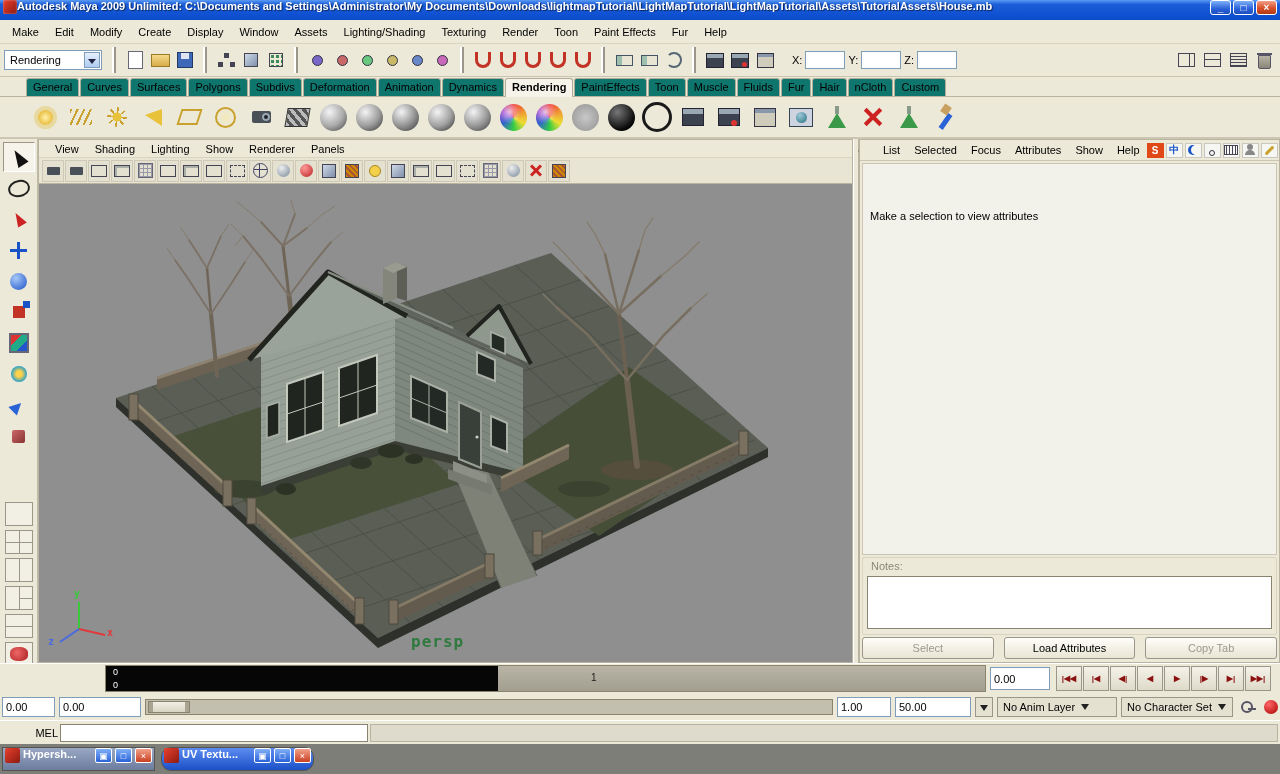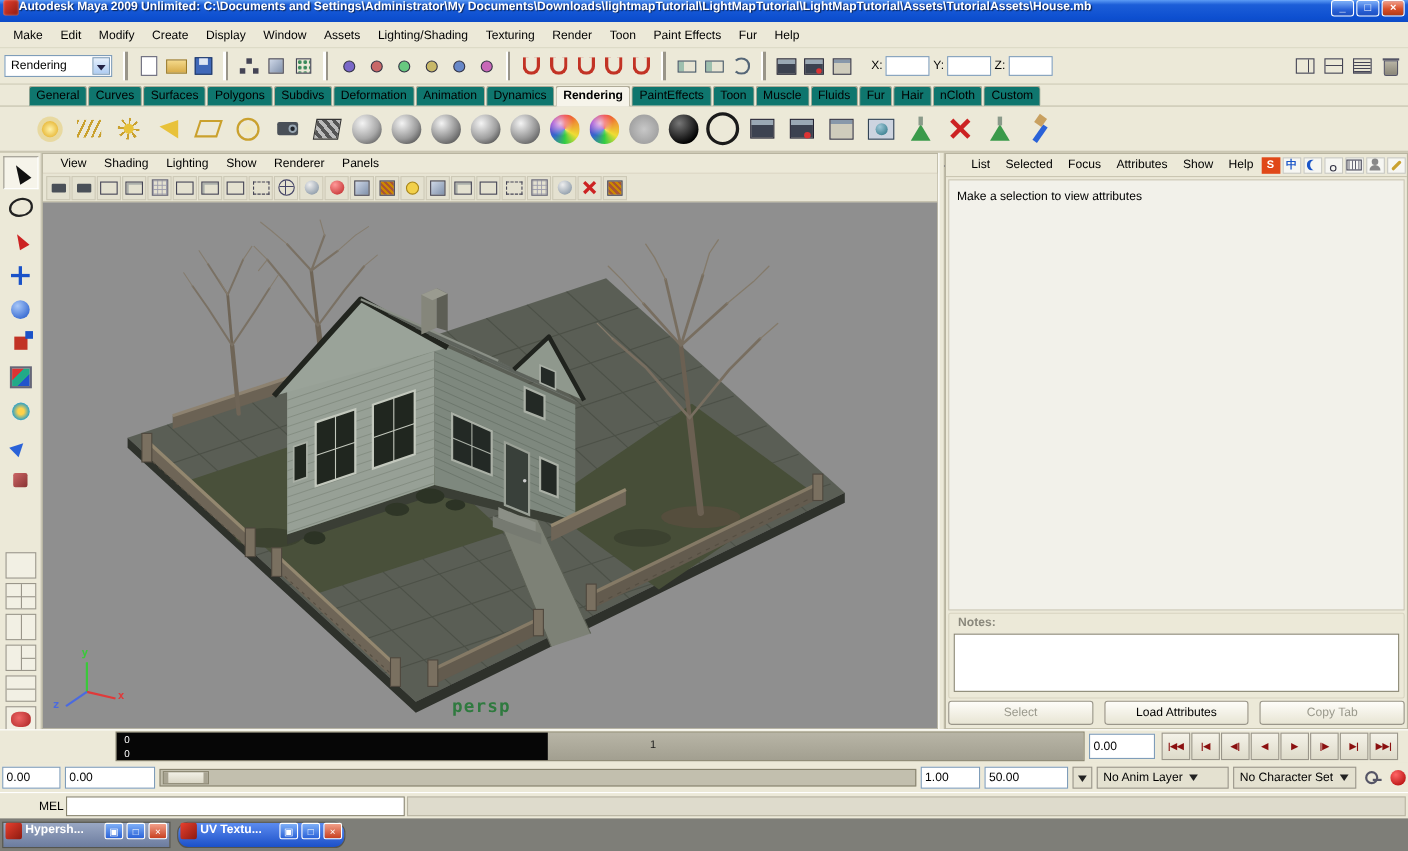--- a/index.html
+++ b/index.html
@@ -165,23 +165,23 @@
     background:#f6f6f2;border:1px solid #c8c8c0;position:relative;}
   .ime-logo{color:#fff;background:#e04818;font-weight:bold;border:none;}
   .ime-lang{color:#1a55c8;font-weight:bold;}
   .ime-moon::before{content:"";width:10px;height:10px;border-radius:50%;box-shadow:inset 3px 0 0 0 #1a55c8;}
   .ime-punc::before{content:"";width:4px;height:4px;border:1px solid #334;border-radius:50%;margin-top:6px;}
   .ime-kb::before{content:"";width:12px;height:8px;border:1px solid #445;background:linear-gradient(90deg,#445 1px,transparent 1px) 1px 1px/3px 5px;}
   .ime-user::before{content:"";width:6px;height:6px;border-radius:50%;background:#888;margin-bottom:6px;}
   .ime-user::after{content:"";position:absolute;bottom:2px;width:10px;height:5px;border-radius:5px 5px 0 0;background:#888;}
   .ime-tool::before{content:"";width:11px;height:3px;background:#caa12e;transform:rotate(-45deg);border-radius:2px;}
   .ae-body{flex:1;background:#f2f1ea;border:1px solid #cac6b2;margin:2px;}
-  .ae-msg{padding:9px 7px;}
+  .ae-msg{padding:9px 7px;margin-top:37px;}
   .ae-notes{height:78px;margin:0 2px;position:relative;background:#ece9d8;border:1px solid #d8d4c0;border-radius:2px;}
-  .notes-label{position:absolute;left:8px;top:2px;color:#8a887c;font-weight:bold;}
+  .notes-label{position:absolute;left:8px;top:2px;color:#8a887c;font-weight:normal;}
   .notes-area{position:absolute;left:4px;right:4px;top:18px;bottom:5px;background:#fff;border:1px solid #88846f;resize:none;
     font:11px "Liberation Sans",sans-serif;}
   .ae-btns{height:27px;display:flex;gap:10px;padding:2px 2px 3px;}
   .ae-btn{flex:1;border:1px solid #9a968a;border-radius:3px;background:linear-gradient(#fefdf9,#e8e5d4);font-size:11px;}
   .ae-btn.disabled{color:#9a998c;}
 
   
   .timebar{position:absolute;left:0;top:663px;width:1280px;height:30px;background:#ece9d8;border-top:1px solid #fff;}
   .ts-track{position:absolute;left:105px;top:1px;width:881px;height:27px;border:1px solid #88846f;
     background:linear-gradient(#b8b5a6,#a29f90);}

